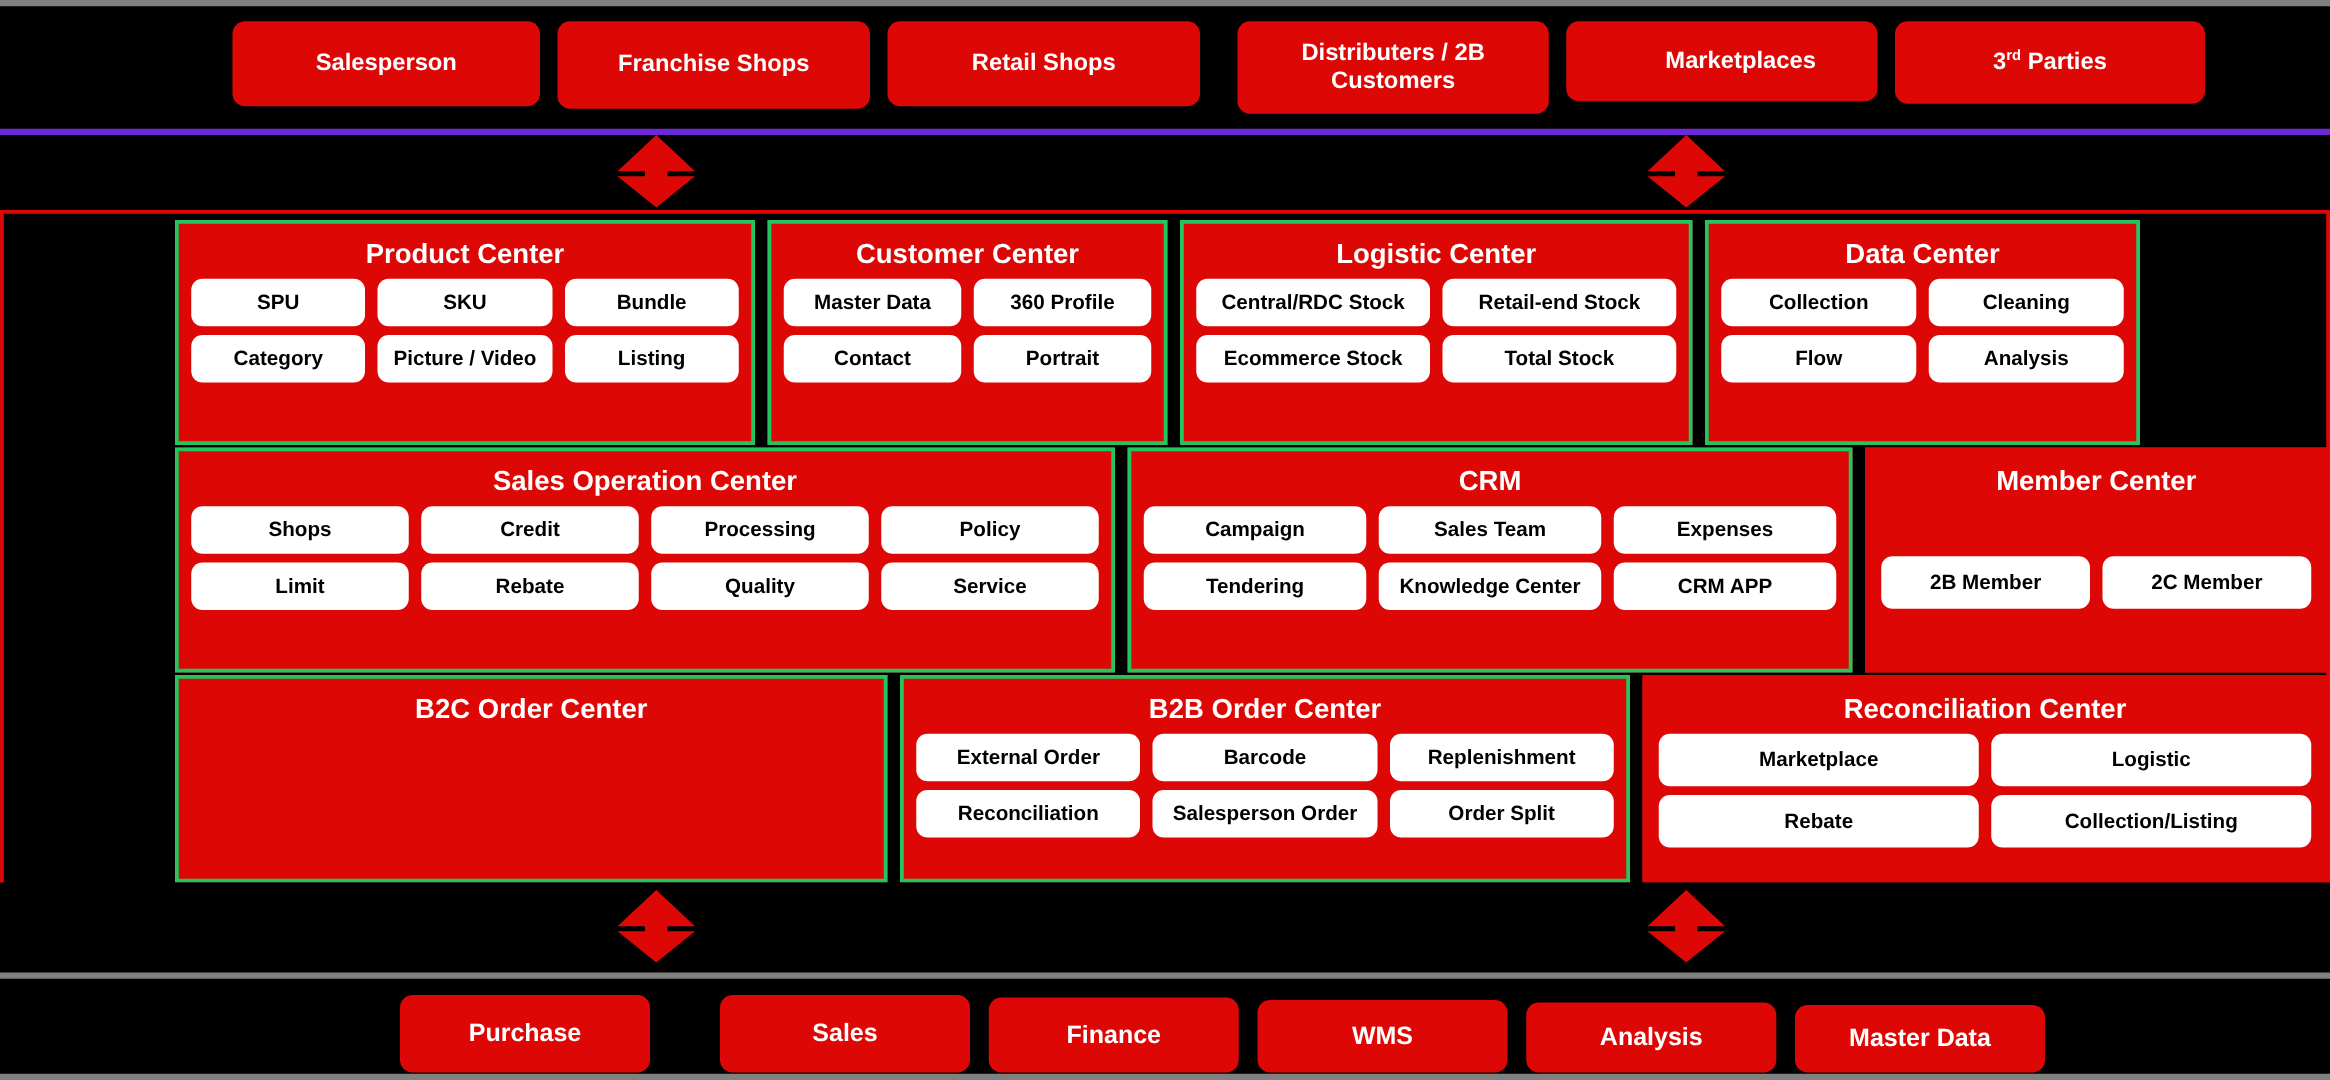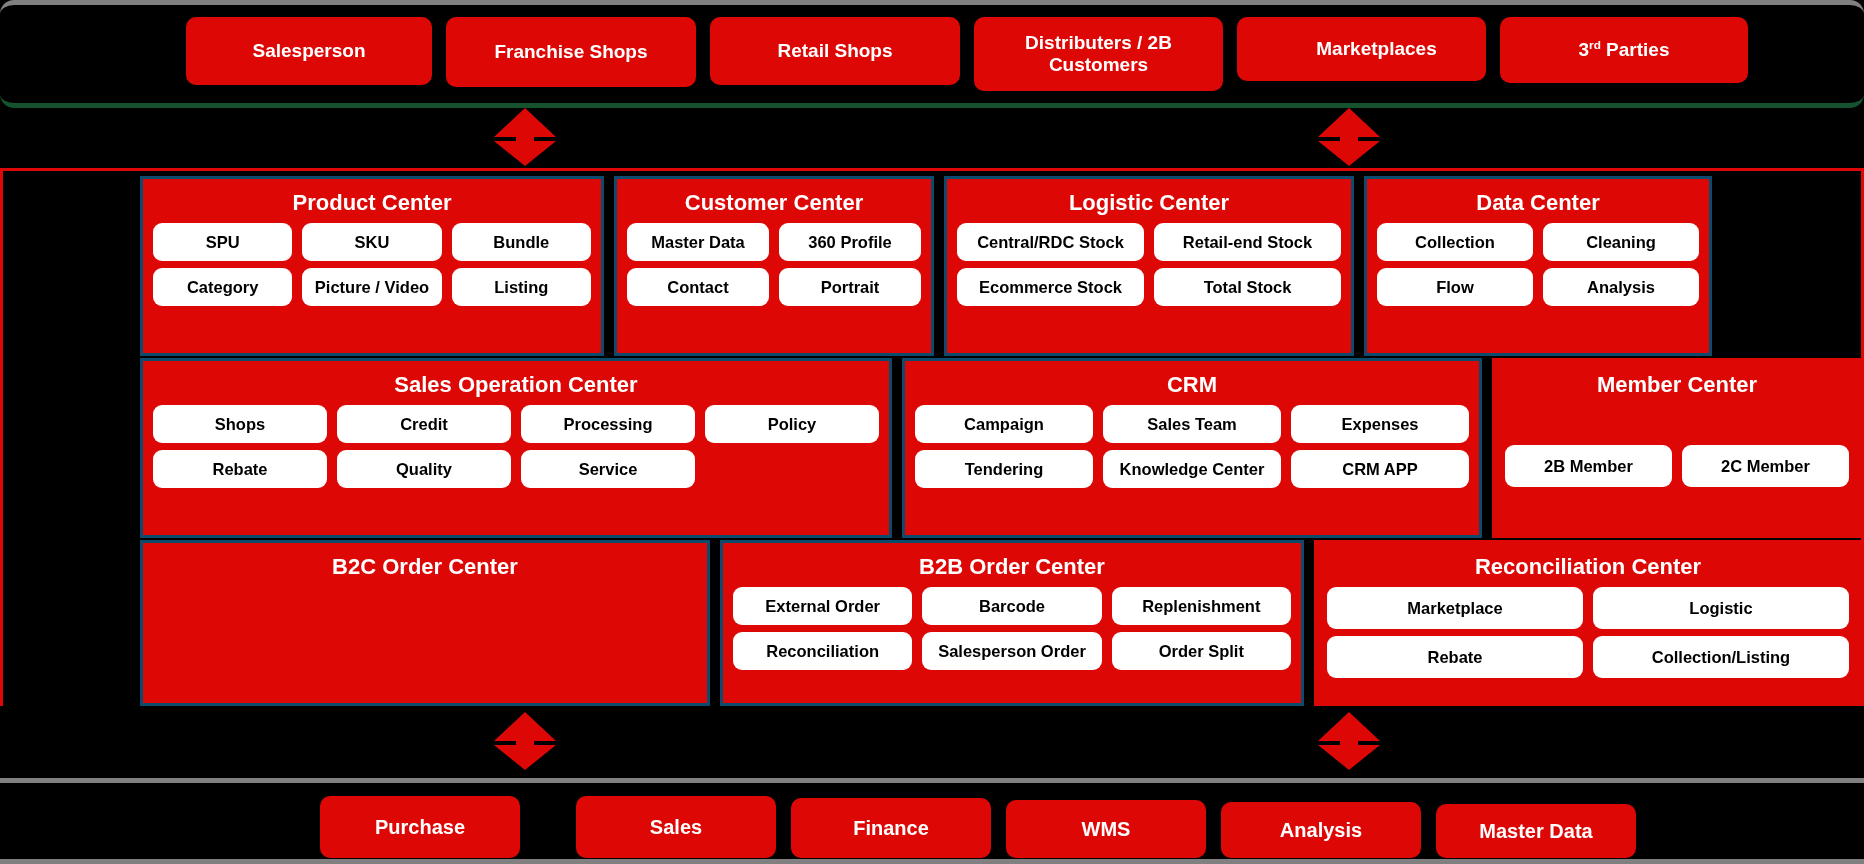--- a/index.html
+++ b/index.html
@@ -22,23 +22,22 @@
 
   
   .band-channels {
     position: absolute;
     left: 0;
     top: 0;
     width: 1864px;
     height: 108px;
     box-sizing: border-box;
     border-top: 5px solid #808080;
-    border-bottom: 5px solid #14532d;
-    background: #000000;
-    border-radius: 14px;
+    border-bottom: 5px solid #6d28d9;
+    background: #000000;
   }
   .channels-row {
     position: absolute;
     left: 186px;
     top: 12px;
     width: 1592px;
     height: 80px;
     display: flex;
     align-items: flex-start;
     gap: 14px;
@@ -53,21 +52,21 @@
     align-items: center;
     justify-content: center;
     text-align: center;
     line-height: 1.15;
     padding: 0 6px;
     box-sizing: border-box;
   }
   .chan-0 { width: 246px; height: 68px; }
   .chan-1 { width: 250px; height: 70px; }
   .chan-2 { width: 250px; height: 68px; }
-  .chan-3 { width: 249px; height: 74px; }
+  .chan-3 { width: 249px; height: 74px; margin-left: 16px; }
   .chan-4 { width: 249px; height: 64px; padding-left: 36px; }
   .chan-5 { width: 248px; height: 66px; }
 
   
   .gap-strip {
     position: absolute;
     left: 0;
     width: 1864px;
     background: #000000;
   }
@@ -107,21 +106,21 @@
     display: flex;
     gap: 10px;
   }
   .row-1 { top: 0; height: 180px; }
   .row-2 { top: 182px; height: 180px; }
   .row-3 { top: 364px; height: 166px; }
 
   .center-card {
     background: #DD0806;
     box-sizing: border-box;
-    border: 3px solid #0c4a6e;
+    border: 3px solid #22c55e;
     display: flex;
     flex-direction: column;
     align-items: center;
     padding: 6px 10px 8px 10px;
     overflow: hidden;
   }
   .center-card.no-border { border-color: #DD0806; }
   .center-title {
     color: #ffffff;
     font-weight: bold;
@@ -312,20 +311,21 @@
 
       <div class="row row-2">
 
         <div class="center-card c-salesops">
           <div class="center-title">Sales Operation Center</div>
           <div class="chips-grid g4">
             <div class="chip">Shops</div>
             <div class="chip">Credit</div>
             <div class="chip">Processing</div>
             <div class="chip">Policy</div>
+            <div class="chip">Limit</div>
             <div class="chip">Rebate</div>
             <div class="chip">Quality</div>
             <div class="chip">Service</div>
           </div>
         </div>
 
         <div class="center-card c-crm">
           <div class="center-title">CRM</div>
           <div class="chips-grid g3">
             <div class="chip">Campaign</div>

